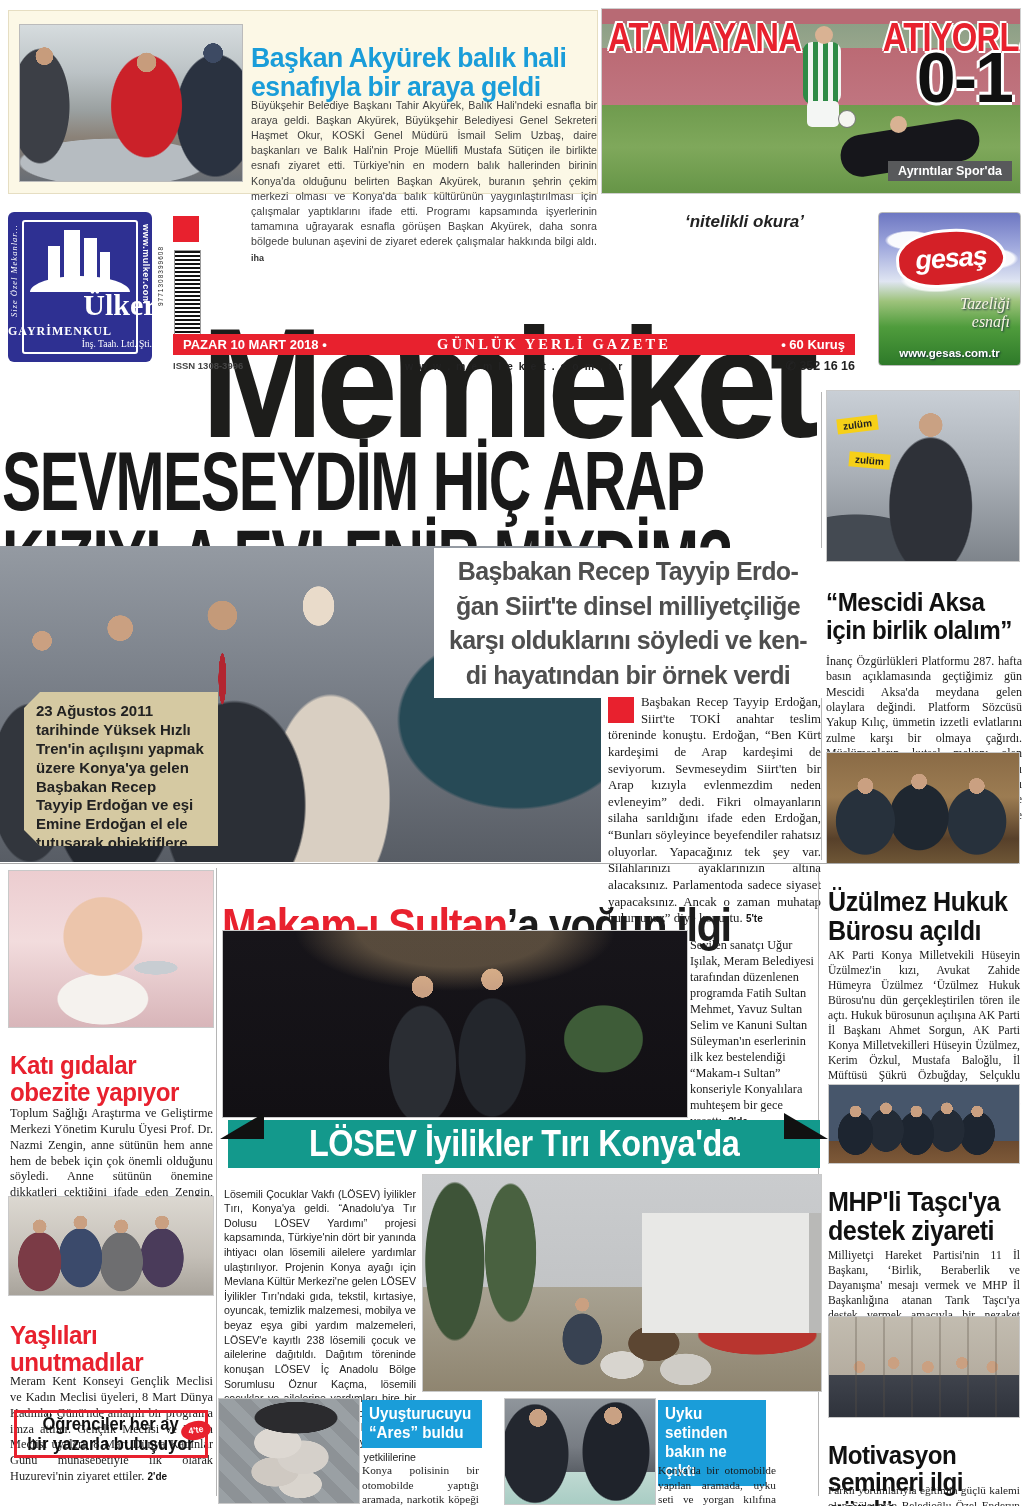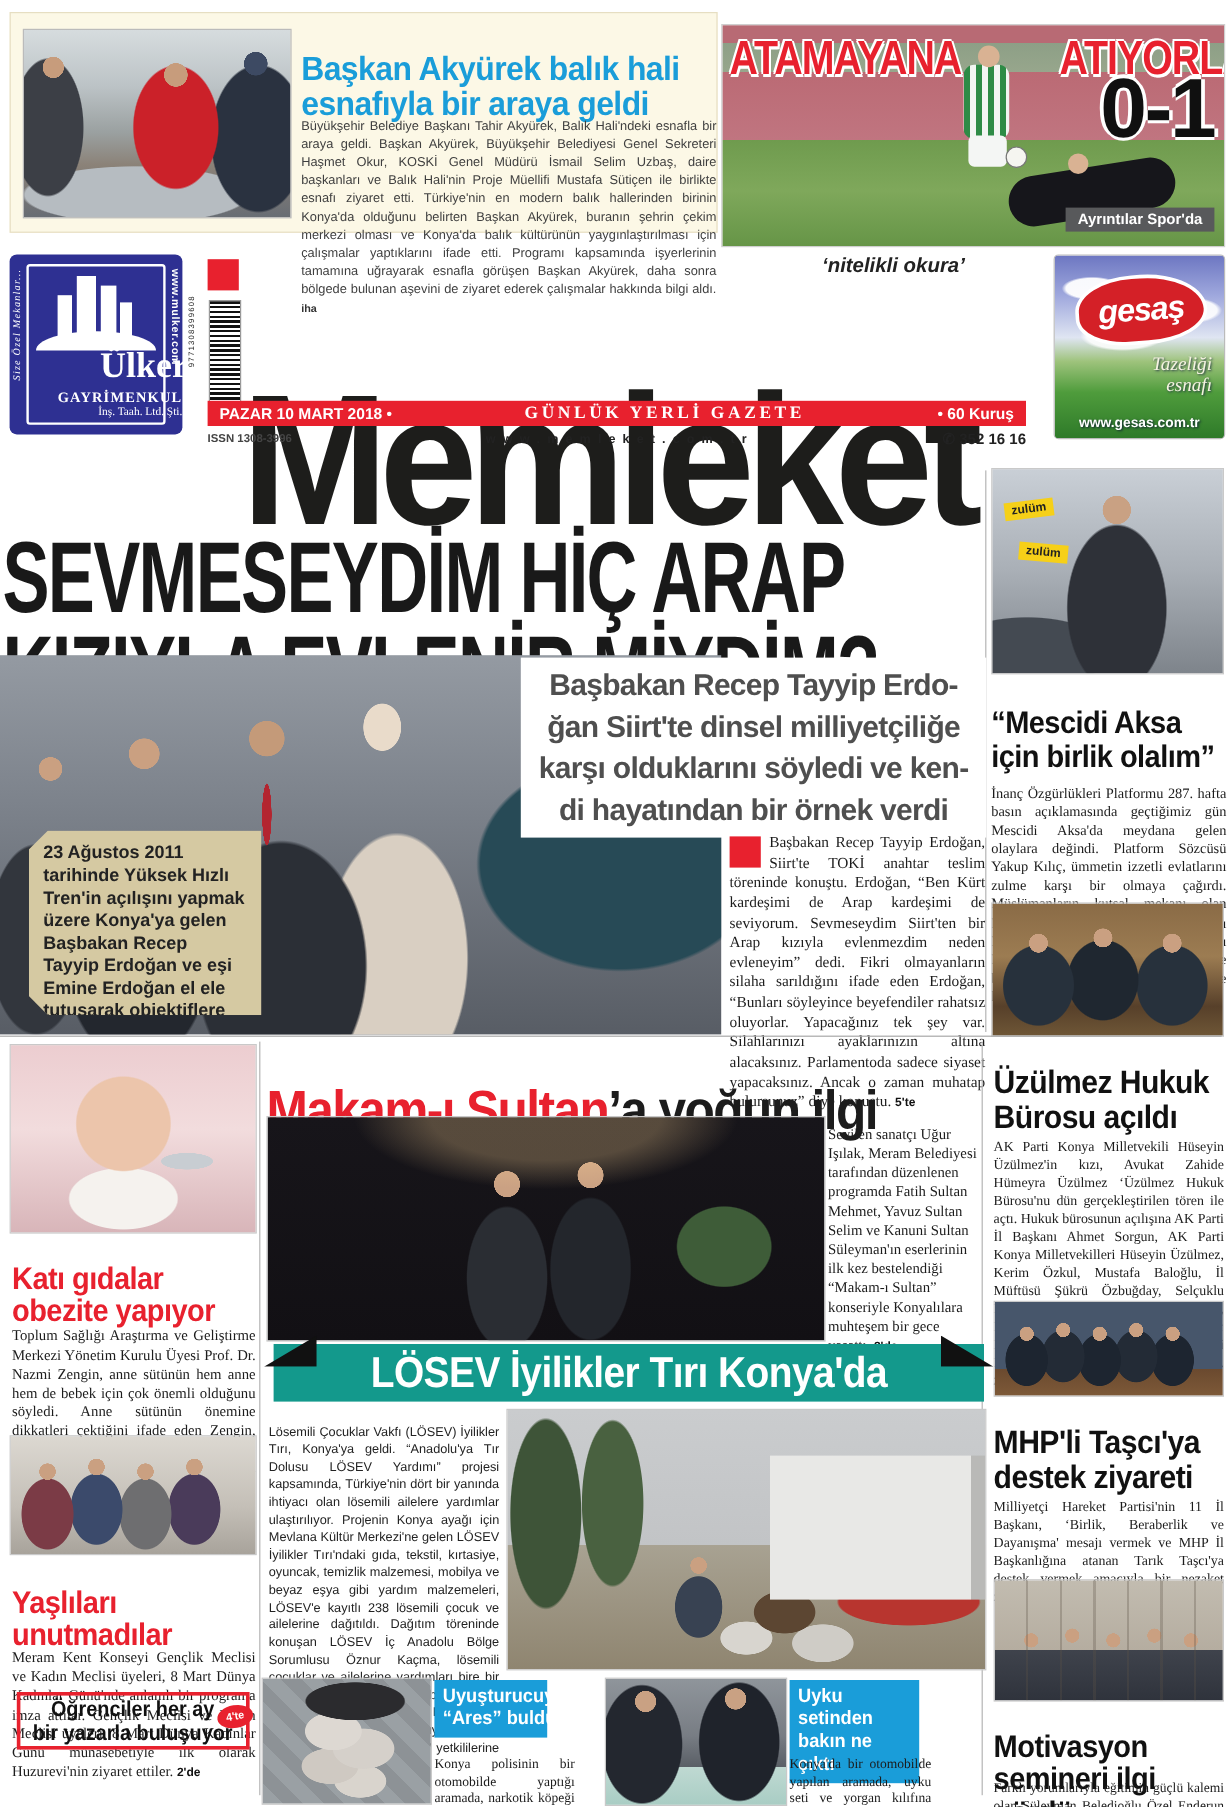--- a/index.html
+++ b/index.html
@@ -21,21 +21,21 @@
       radial-gradient(circle 10px at 87% 18%, #3d4a63 97%, transparent),
       radial-gradient(ellipse 40px 62px at 88% 58%, #2a3240 97%, transparent),
       radial-gradient(circle 9px at 11% 20%, #c79c7c 97%, transparent),
       radial-gradient(ellipse 30px 58px at 9% 52%, #3c3f46 97%, transparent),
       radial-gradient(ellipse 95px 24px at 42% 88%, #b6bcc1 97%, transparent),
       linear-gradient(180deg,#d6dcde 0%,#bcc3c6 30%,#9aa0a0 55%,#8b8278 72%,#686d74 100%);}
   .fish-headline{left:242px;top:10px;width:346px;font-weight:bold;font-size:28px;line-height:1.02;
     color:#1a9dd9;transform:scaleX(.95);transform-origin:left top;letter-spacing:-.5px;}
   .fish-body{left:242px;top:76px;width:346px;font-size:10.7px;line-height:1.42;text-align:justify;color:#3f3f3f;}
 
-  .sport-box{left:601px;top:20px;width:418px;height:184px;border:1px solid #cfcfcf;overflow:hidden;
+  .sport-box{left:601px;top:8px;width:418px;height:184px;border:1px solid #cfcfcf;overflow:hidden;
     background:linear-gradient(180deg,#b86a74 0%,#b86a74 8%,#8d9f86 8%,#97a68c 21%,#bb6a74 21%,#c07580 52%,#6f9b4e 52%,#7fa85b 75%,#669547 100%);}
   .sp-striped{position:absolute;left:48%;top:18%;width:38px;height:62px;border-radius:9px;
     background:repeating-linear-gradient(90deg,#2e8b46 0 5px,#f2f5f2 5px 10px);}
   .sp-shorts{position:absolute;left:49%;top:50%;width:32px;height:26px;background:#f4f6f4;border-radius:5px;}
   .sp-black{position:absolute;left:57%;top:64%;width:140px;height:42px;background:#16161b;border-radius:22px;transform:rotate(-9deg);}
   .sp-head1{position:absolute;left:51%;top:9%;width:18px;height:18px;border-radius:50%;background:#d9b293;}
   .sp-head2{position:absolute;left:69%;top:58%;width:17px;height:17px;border-radius:50%;background:#d9b293;}
   .sp-ball{position:absolute;left:56.5%;top:55%;width:16px;height:16px;border-radius:50%;background:#f5f5f0;border:1px solid #777;}
   .sport-headline{left:6px;top:8px;width:404px;display:flex;justify-content:space-between;
     font-weight:bold;font-size:40px;line-height:1;color:#e8212e;letter-spacing:-1px;
@@ -53,21 +53,21 @@
     font-family:"Liberation Serif",serif;font-style:italic;font-size:8.5px;letter-spacing:1px;}
   .ulker-web{position:absolute;right:1px;top:12px;writing-mode:vertical-rl;font-weight:bold;font-size:9px;letter-spacing:.5px;}
   .ulker-building{position:absolute;left:30px;top:16px;width:84px;height:52px;
     background:linear-gradient(#fff,#fff),linear-gradient(#fff,#fff),linear-gradient(#fff,#fff),linear-gradient(#fff,#fff);
     background-size:12px 34px,16px 50px,13px 42px,10px 28px;
     background-position:10px bottom,26px bottom,46px bottom,62px bottom;background-repeat:no-repeat;}
   .ulker-arc{position:absolute;left:22px;top:64px;width:100px;height:16px;background:#fff;
     border-radius:50% 50% 0 0 / 100% 100% 0 0;}
   .ulker-name{position:absolute;left:0;top:78px;width:100%;text-align:center;
     font-family:"Liberation Serif",serif;font-weight:bold;font-size:30px;line-height:1;padding-left:40px;}
-  .ulker-line2{position:absolute;left:0;top:112px;width:100%;text-align:right;
+  .ulker-line2{position:absolute;left:0;top:112px;width:100%;text-align:left;
     font-family:"Liberation Serif",serif;font-weight:bold;font-size:12px;letter-spacing:1px;}
   .ulker-line3{position:absolute;left:0;top:127px;width:100%;text-align:right;
     font-family:"Liberation Serif",serif;font-size:9.5px;}
 
   .mast-center{left:165px;top:206px;width:710px;height:172px;}
   .red-square{position:absolute;left:8px;top:10px;width:26px;height:26px;background:#e8212e;}
   .barcode{position:absolute;left:9px;top:44px;width:25px;height:84px;border:1px solid #999;
     background:repeating-linear-gradient(180deg,#111 0 2px,#fff 2px 4px);}
   .barcode-num{position:absolute;left:-8px;top:40px;writing-mode:vertical-rl;transform:rotate(180deg);
     font-size:6.5px;color:#222;letter-spacing:1px;}
@@ -227,21 +227,21 @@
     background:
       radial-gradient(ellipse 42px 16px at 55% 18%, #2b2b2e 97%, transparent),
       radial-gradient(ellipse 24px 16px at 42% 42%, #ddd8d2 97%, transparent),
       radial-gradient(ellipse 26px 17px at 60% 56%, #d5d0ca 97%, transparent),
       radial-gradient(ellipse 24px 15px at 40% 70%, #cfc9c2 97%, transparent),
       radial-gradient(ellipse 22px 14px at 58% 82%, #d9d4cd 97%, transparent),
       repeating-linear-gradient(45deg,#9aa0a4 0 12px,#8d9296 12px 24px);}
   .mini-title{background:#1a9dd9;color:#fff;font-weight:bold;font-size:16px;line-height:1.18;
     padding:5px 7px;box-sizing:border-box;}
   .mini-title span{display:inline-block;transform:scaleX(.95);transform-origin:left top;}
-  .ares-title{left:362px;top:1400px;width:94px;}
+  .ares-title{left:362px;top:1400px;width:120px;}
   .ares-body{left:362px;top:1452px;width:117px;height:54px;font-size:11.3px;line-height:1.26;}
   .police-photo{left:504px;top:1398px;width:150px;height:105px;
     background:
       radial-gradient(circle 9px at 22% 18%, #c9a183 97%, transparent),
       radial-gradient(circle 9px at 72% 16%, #c9a183 97%, transparent),
       radial-gradient(ellipse 34px 50px at 20% 52%, #23272f 97%, transparent),
       radial-gradient(ellipse 34px 50px at 74% 50%, #1f232b 97%, transparent),
       linear-gradient(180deg,#8f959b 0%,#787d84 45%,#5a5f66 70%,#bfd9d2 70%,#a9cdc4 100%);}
   .uyku-title{left:658px;top:1400px;width:108px;}
   .uyku-body{left:658px;top:1452px;width:118px;height:54px;font-size:11.3px;line-height:1.26;}

